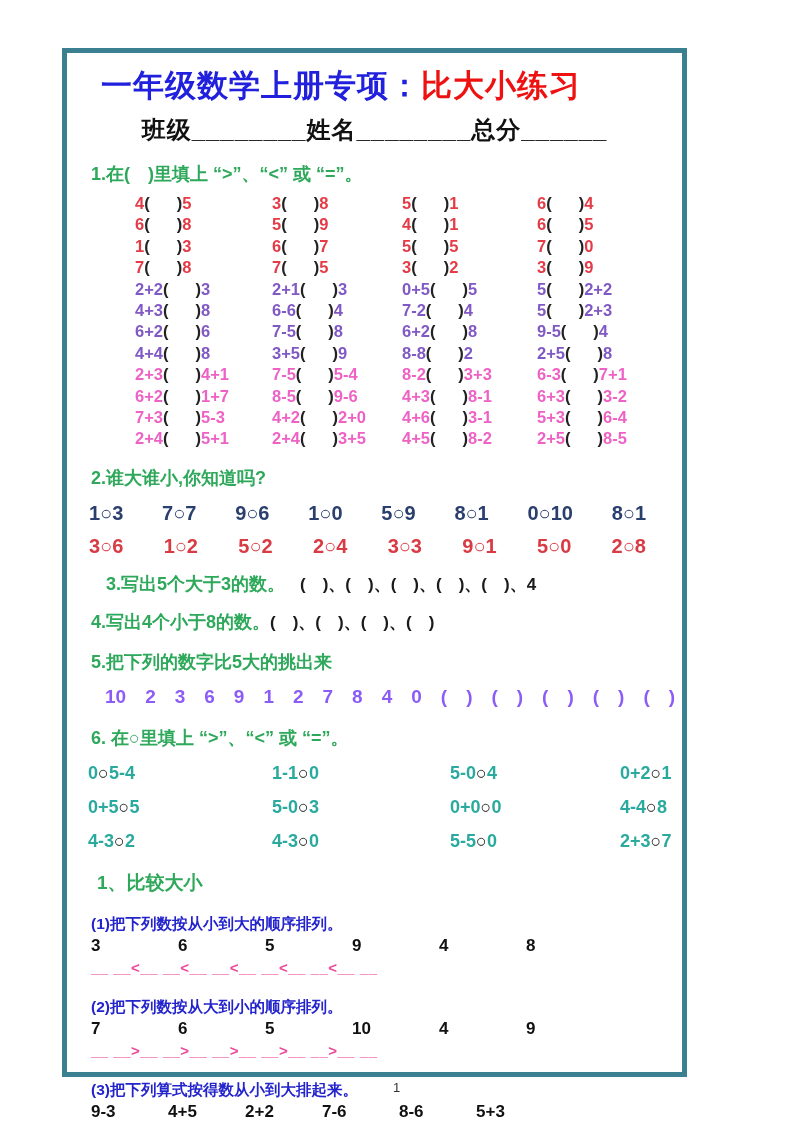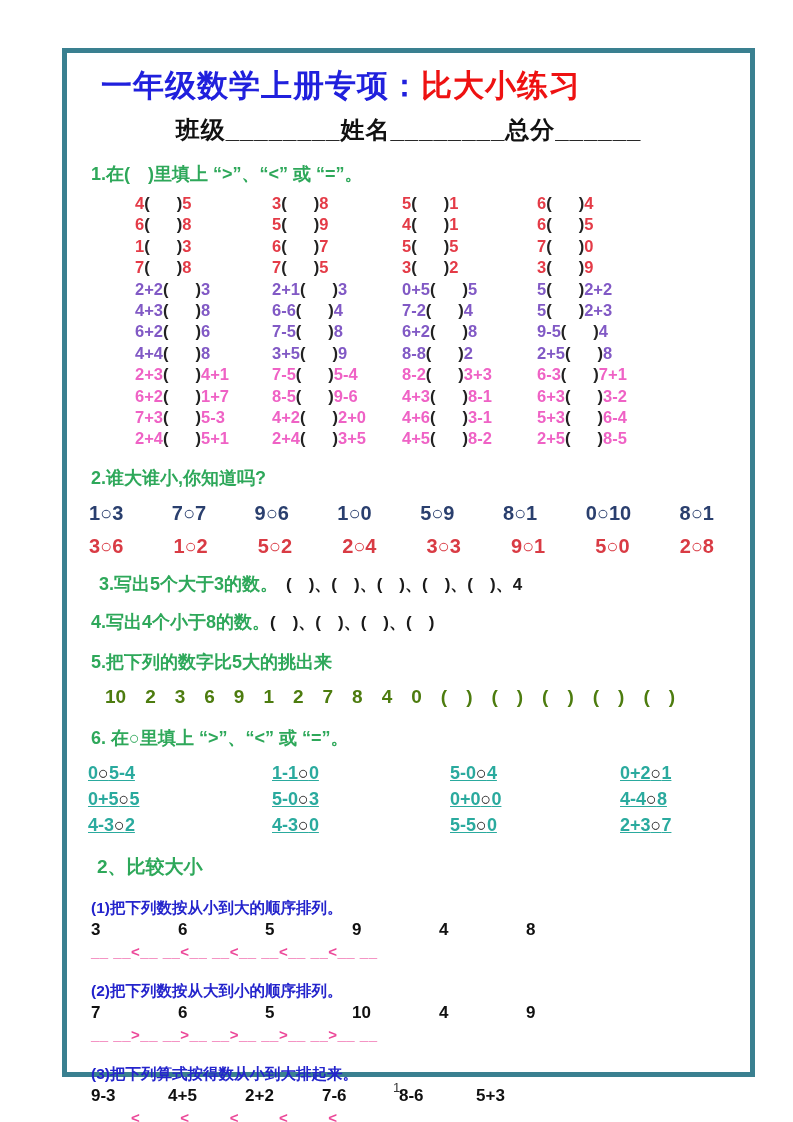--- a/index.html
+++ b/index.html
@@ -1,18 +1,18 @@
 <!DOCTYPE html>
 <html style="--frame: #3a8090; --title_blue: #2020dd; --title_red: #ee1111; --green: #2ea85a; --red: #e43b47; --purple: #8159c5; --magenta: #ef62c5; --navy: #2a3f6e; --red2: #d93b44; --teal: #2aaa9e; --blue: #2424cc;"><head>
 <meta charset="utf-8">
 <style>
   html,body{margin:0;padding:0;background:#fff;}
   .page{position:relative;width:793px;height:1122px;background:#fff;overflow:hidden;
         font-family:"Liberation Sans",sans-serif;font-weight:700;color:#161616;}
-  .frame{position:absolute;left:62px;top:48px;width:693px;height:1029px;
+  .frame{position:absolute;left:62px;top:48px;width:625px;height:1029px;
          border:5px solid var(--frame);box-sizing:border-box;}
   .title{margin:14px 0 0 34px;font-size:31px;line-height:38px;letter-spacing:1px;}
   .t-blue{color:var(--title_blue);}
   .t-red{color:var(--title_red);}
   .info{margin-top:9px;text-align:center;font-size:24px;letter-spacing:1px;color:#111;}
   .sec-head{margin:16px 12px 0 24px;font-size:18px;color:var(--green);}
   
   #s1-grid{display:grid;grid-template-columns:137px 130px 135px auto;margin:7px 0 0 68px;}
   .cell{font-size:16.5px;line-height:21.4px;}
   .cell .gap{display:inline-block;width:27px;}
@@ -20,24 +20,24 @@
   .cell.red .num{color:var(--red);}
   .cell.purple .num{color:var(--purple);}
   .cell.magenta .num{color:var(--magenta);}
   
   .spread{display:flex;justify-content:space-between;font-size:20px;margin:10px 36px 0 22px;}
   #s2-row1{color:var(--navy);margin-top:12px;}
   #s2-row2{color:var(--red2);gap:16px;}
   
   .inline-sec{margin:14px 0 0 24px;font-size:18px;}
   .inline-sec .blanks{color:#1a1a1a;font-size:17px;}
-  #s5-line{margin:10px 0 0 38px;font-size:19px;color:#4d7c0f;}
+  #s5-line{margin:10px 0 0 38px;font-size:19px;color:#8b5cf6;}
   
-  #s6-grid{display:grid;grid-template-columns:184px 178px 170px auto;row-gap:5px;
-           margin:13px 0 12px 21px;font-size:18px;color:var(--teal);text-decoration:underline;}
+  #s6-grid{display:grid;grid-template-columns:184px 178px 170px auto;row-gap:13px;
+           margin:13px 0 12px 21px;font-size:18px;color:var(--teal);}
   #s6-grid .circ{color:#111;font-size:18px;}
   
   .s7-head{margin:18px 0 0 30px;font-size:19px;}
   #s7-parts{margin:6px 0 0 24px;}
   .s7-part{margin-top:16px;}
   .s7-label{color:var(--blue);font-size:15.5px;line-height:23px;}
   .s7-nums span{display:inline-block;width:87px;font-size:17px;color:#111;line-height:22px;}
   .s7-part.p3 .s7-nums span{width:77px;}
   .s7-blank{font-size:15px;color:#ec4899;white-space:pre;letter-spacing:0.5px;line-height:22px;}
   .page-num{position:absolute;left:0;top:1080px;width:100%;text-align:center;
@@ -120,21 +120,21 @@
         <span class="item">3○6</span>
         <span class="item">1○2</span>
         <span class="item">5○2</span>
         <span class="item">2○4</span>
         <span class="item">3○3</span>
         <span class="item">9○1</span>
         <span class="item">5○0</span>
         <span class="item">2○8</span>
       </div>
 
-    <div class="inline-sec"><span class="sec-head" style="margin:8px">3.写出5个大于3的数。</span><span class="blanks">(　)、(　)、(　)、(　)、(　)、4</span></div>
+    <div class="inline-sec"><span class="sec-head" style="margin:15px">3.写出5个大于3的数。</span><span class="blanks">(　)、(　)、(　)、(　)、(　)、4</span></div>
 
     <div class="inline-sec"><span class="sec-head" style="margin:0">4.写出4个小于8的数。</span><span class="blanks">(　)、(　)、(　)、(　)</span></div>
 
     <div class="sec-head">5.把下列的数字比5大的挑出来</div>
     <div id="s5-line">10　2　3　6　9　1　2　7　8　4　0　(　)　(　)　(　)　(　)　(　)</div>
 
     <div class="sec-head">6.  在○里填上 “&gt;”、“&lt;” 或 “=”。</div>
     <div id="s6-grid">
         <div><span class="t">0</span><span class="circ">○</span><span class="t">5-4</span></div>
         <div><span class="t">1-1</span><span class="circ">○</span><span class="t">0</span></div>
@@ -143,21 +143,21 @@
         <div><span class="t">0+5</span><span class="circ">○</span><span class="t">5</span></div>
         <div><span class="t">5-0</span><span class="circ">○</span><span class="t">3</span></div>
         <div><span class="t">0+0</span><span class="circ">○</span><span class="t">0</span></div>
         <div><span class="t">4-4</span><span class="circ">○</span><span class="t">8</span></div>
         <div><span class="t">4-3</span><span class="circ">○</span><span class="t">2</span></div>
         <div><span class="t">4-3</span><span class="circ">○</span><span class="t">0</span></div>
         <div><span class="t">5-5</span><span class="circ">○</span><span class="t">0</span></div>
         <div><span class="t">2+3</span><span class="circ">○</span><span class="t">7</span></div>
       </div>
 
-    <div class="sec-head s7-head">2、比较大小</div>
+    <div class="sec-head s7-head">1、比较大小</div>
     <div id="s7-parts">
         <div class="s7-part p1">
           <div class="s7-label">(1)把下列数按从小到大的顺序排列。</div>
           <div class="s7-nums"><span class="tok">3</span><span class="tok">6</span><span class="tok">5</span><span class="tok">9</span><span class="tok">4</span><span class="tok">8</span></div>
           <div class="s7-blank">__ __&lt;__ __&lt;__ __&lt;__ __&lt;__ __&lt;__ __</div>
         </div>
         <div class="s7-part p2">
           <div class="s7-label">(2)把下列数按从大到小的顺序排列。</div>
           <div class="s7-nums"><span class="tok">7</span><span class="tok">6</span><span class="tok">5</span><span class="tok">10</span><span class="tok">4</span><span class="tok">9</span></div>
           <div class="s7-blank">__ __&gt;__ __&gt;__ __&gt;__ __&gt;__ __&gt;__ __</div>

